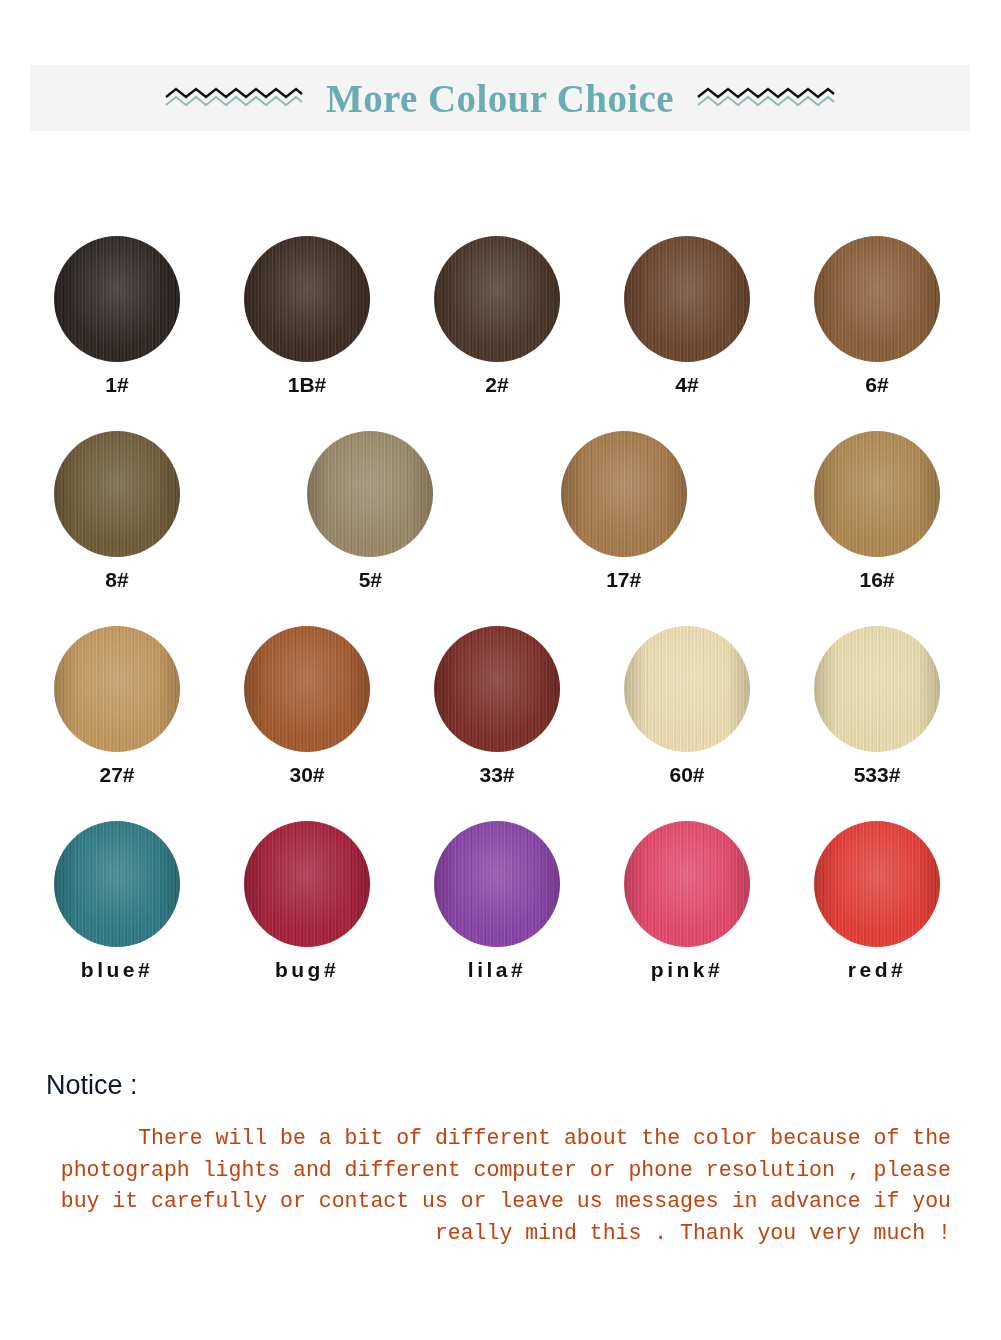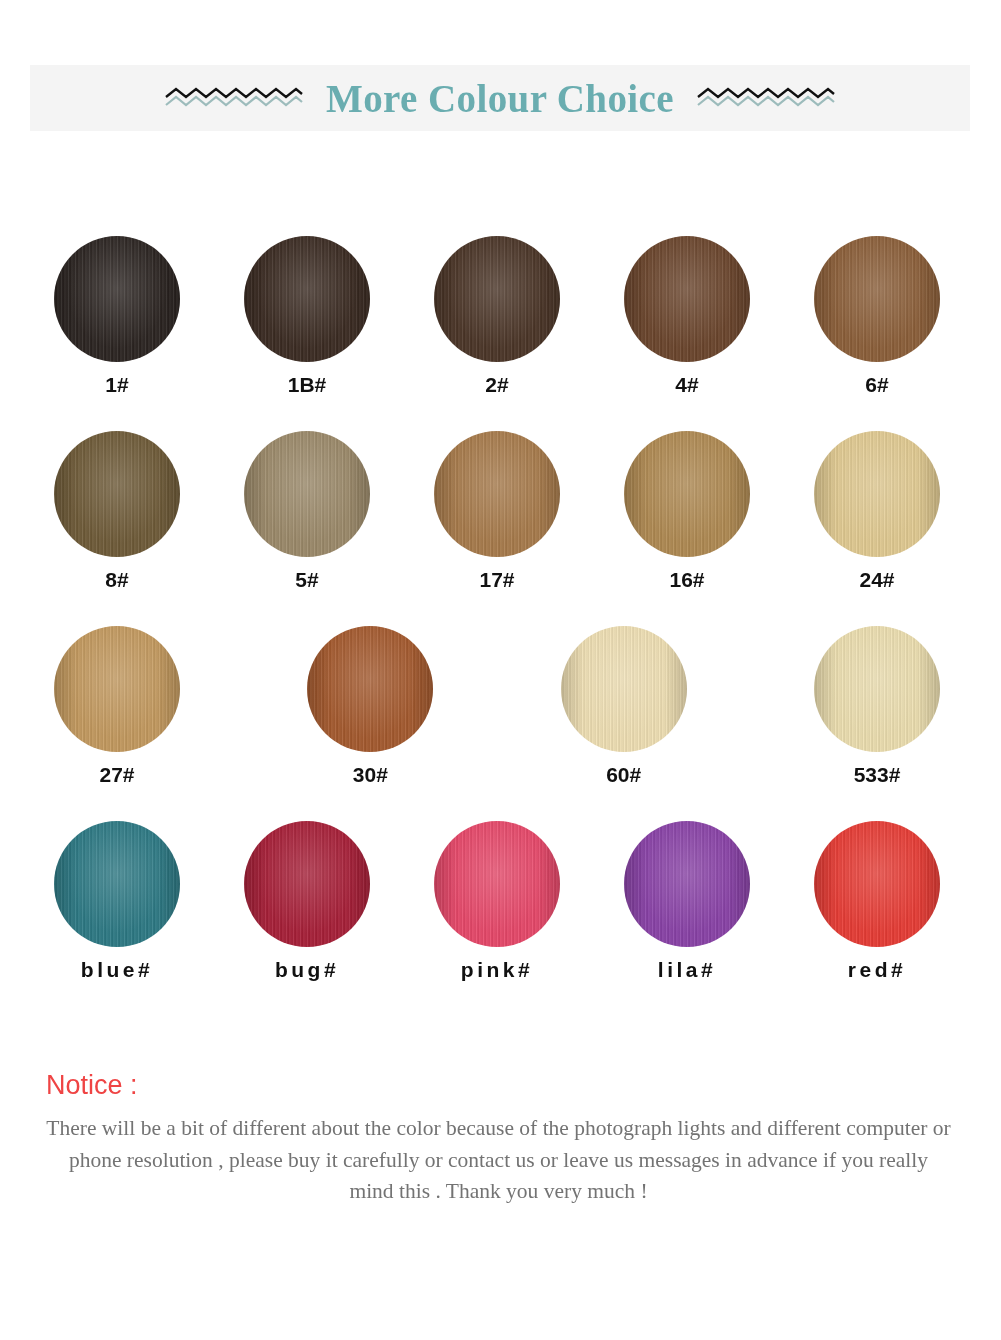--- a/index.html
+++ b/index.html
@@ -147,32 +147,32 @@
     position: absolute;
     left: 46px;
     top: 1072px;
     width: 905px;
   }
 
   .notice-title {
     font-family: "Liberation Sans", sans-serif;
     font-size: 27px;
     font-weight: 400;
-    color: #ef4444;
+    color: #0f172a;
     line-height: 1;
-    margin-bottom: 14px;
+    margin-bottom: 24px;
   }
 
   .notice-body {
-    font-family: Liberation Serif, serif;
+    font-family: Liberation Mono, monospace;
     font-size: 21.5px;
     font-weight: 400;
-    color: #737373;
+    color: #c2410c;
     line-height: 1.47;
-    text-align: center;
+    text-align: right;
   }
 </style>
 </head>
 <body>
 
 <div class="page">
 
   <div class="header-band">
     <svg class="zigzag" viewBox="0 0 140 26" preserveAspectRatio="none">
       <polyline points="2,12 12,4 22,12 32,4 42,12 52,4 62,12 72,4 82,12 92,4 102,12 112,4 122,12 132,4 138,9" fill="none" stroke="#111111" stroke-width="2.4"></polyline>
@@ -240,43 +240,43 @@
           <div class="swatch-disc" style="background-color: rgb(168, 123, 75);"></div>
         </div>
         <div class="swatch-label">17#</div>
       </div>
       <div class="swatch-cell">
         <div class="swatch-disc-wrap">
           <div class="swatch-disc" style="background-color: rgb(176, 138, 82);"></div>
         </div>
         <div class="swatch-label">16#</div>
       </div>
-      <div class="swatch-cell">
-        <div class="swatch-disc-wrap">
-          <div class="swatch-disc" style="background-color: rgb(226, 203, 146);"></div>
-        </div>
-        <div class="swatch-label">24#</div>
-      </div>
     </div>
 
     <div class="swatch-row">
       <div class="swatch-cell">
         <div class="swatch-disc-wrap">
           <div class="swatch-disc" style="background-color: rgb(196, 154, 95);"></div>
         </div>
         <div class="swatch-label">27#</div>
       </div>
       <div class="swatch-cell">
         <div class="swatch-disc-wrap">
           <div class="swatch-disc" style="background-color: rgb(165, 90, 46);"></div>
         </div>
         <div class="swatch-label">30#</div>
       </div>
       <div class="swatch-cell">
         <div class="swatch-disc-wrap">
+          <div class="swatch-disc" style="background-color: rgb(125, 45, 38);"></div>
+        </div>
+        <div class="swatch-label">33#</div>
+      </div>
+      <div class="swatch-cell">
+        <div class="swatch-disc-wrap">
           <div class="swatch-disc" style="background-color: rgb(240, 224, 180);"></div>
         </div>
         <div class="swatch-label">60#</div>
       </div>
       <div class="swatch-cell">
         <div class="swatch-disc-wrap">
           <div class="swatch-disc" style="background-color: rgb(237, 223, 176);"></div>
         </div>
         <div class="swatch-label">533#</div>
       </div>
@@ -290,29 +290,29 @@
         <div class="swatch-label spaced">blue#</div>
       </div>
       <div class="swatch-cell">
         <div class="swatch-disc-wrap">
           <div class="swatch-disc" style="background-color: rgb(168, 31, 56);"></div>
         </div>
         <div class="swatch-label spaced">bug#</div>
       </div>
       <div class="swatch-cell">
         <div class="swatch-disc-wrap">
+          <div class="swatch-disc" style="background-color: rgb(138, 66, 168);"></div>
+        </div>
+        <div class="swatch-label spaced">lila#</div>
+      </div>
+      <div class="swatch-cell">
+        <div class="swatch-disc-wrap">
           <div class="swatch-disc" style="background-color: rgb(232, 72, 106);"></div>
         </div>
         <div class="swatch-label spaced">pink#</div>
-      </div>
-      <div class="swatch-cell">
-        <div class="swatch-disc-wrap">
-          <div class="swatch-disc" style="background-color: rgb(138, 66, 168);"></div>
-        </div>
-        <div class="swatch-label spaced">lila#</div>
       </div>
       <div class="swatch-cell">
         <div class="swatch-disc-wrap">
           <div class="swatch-disc" style="background-color: rgb(232, 60, 53);"></div>
         </div>
         <div class="swatch-label spaced">red#</div>
       </div>
     </div>
 
   </div>

